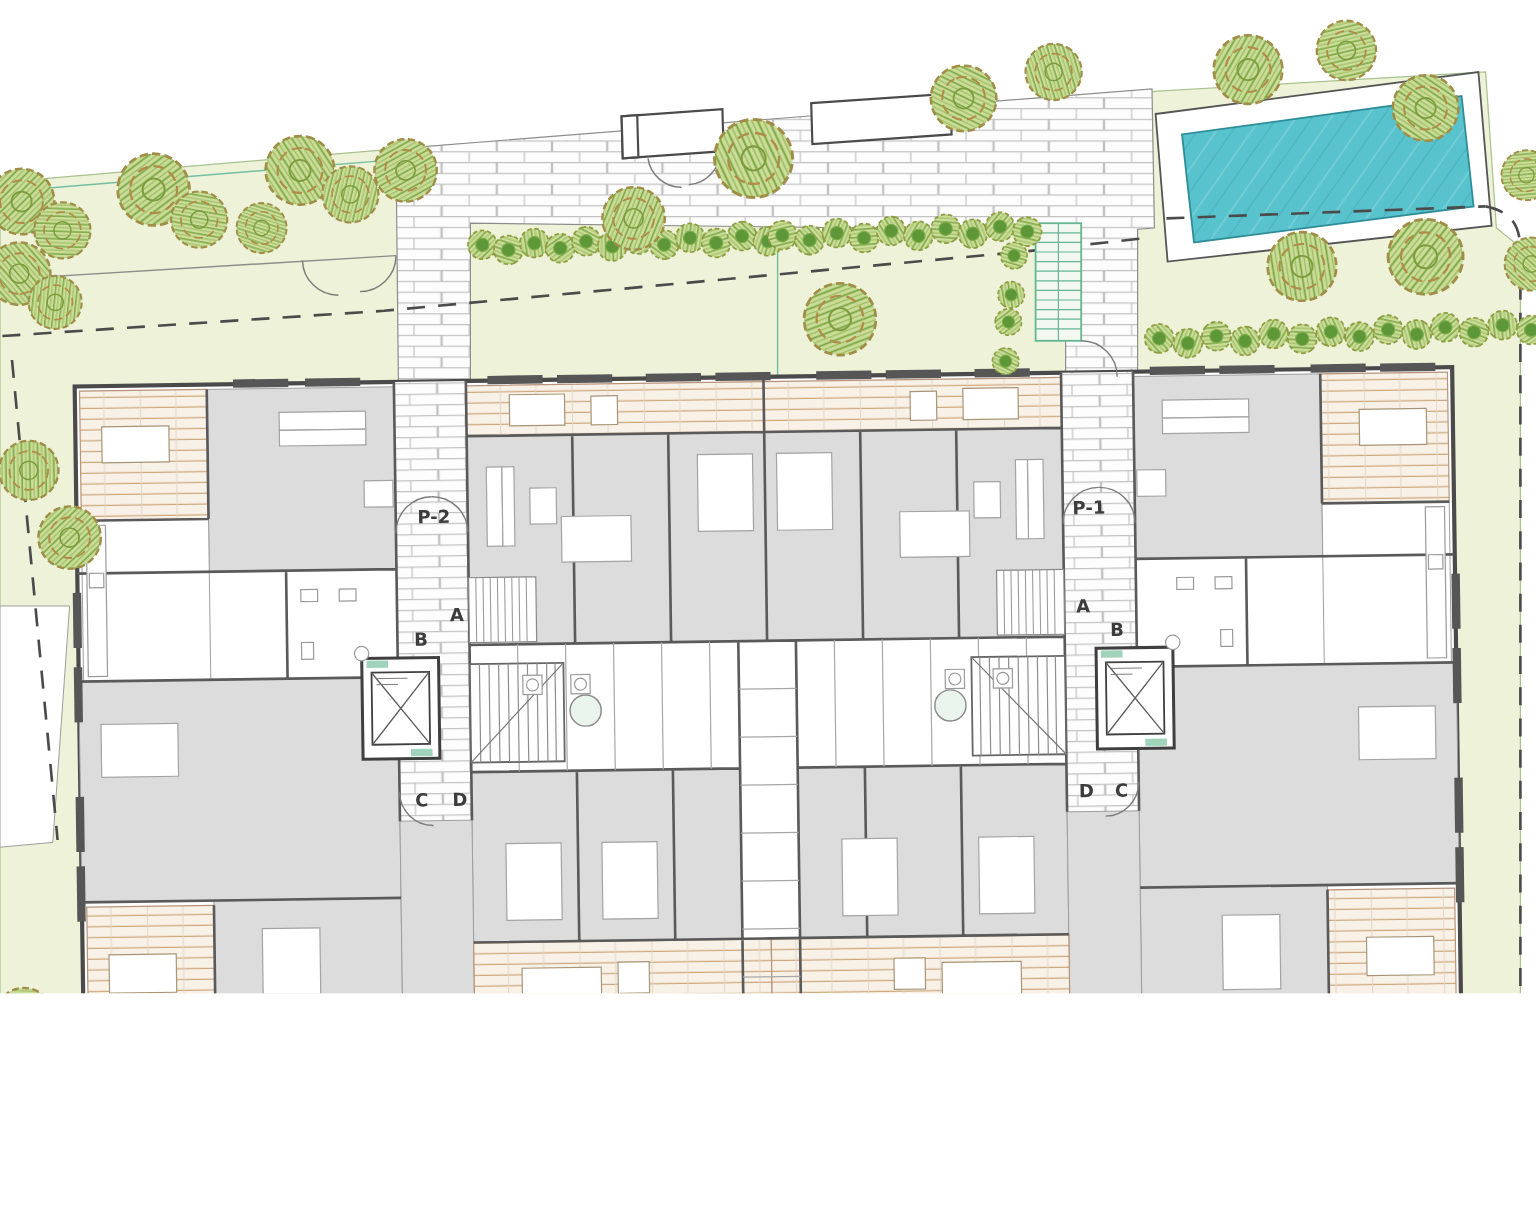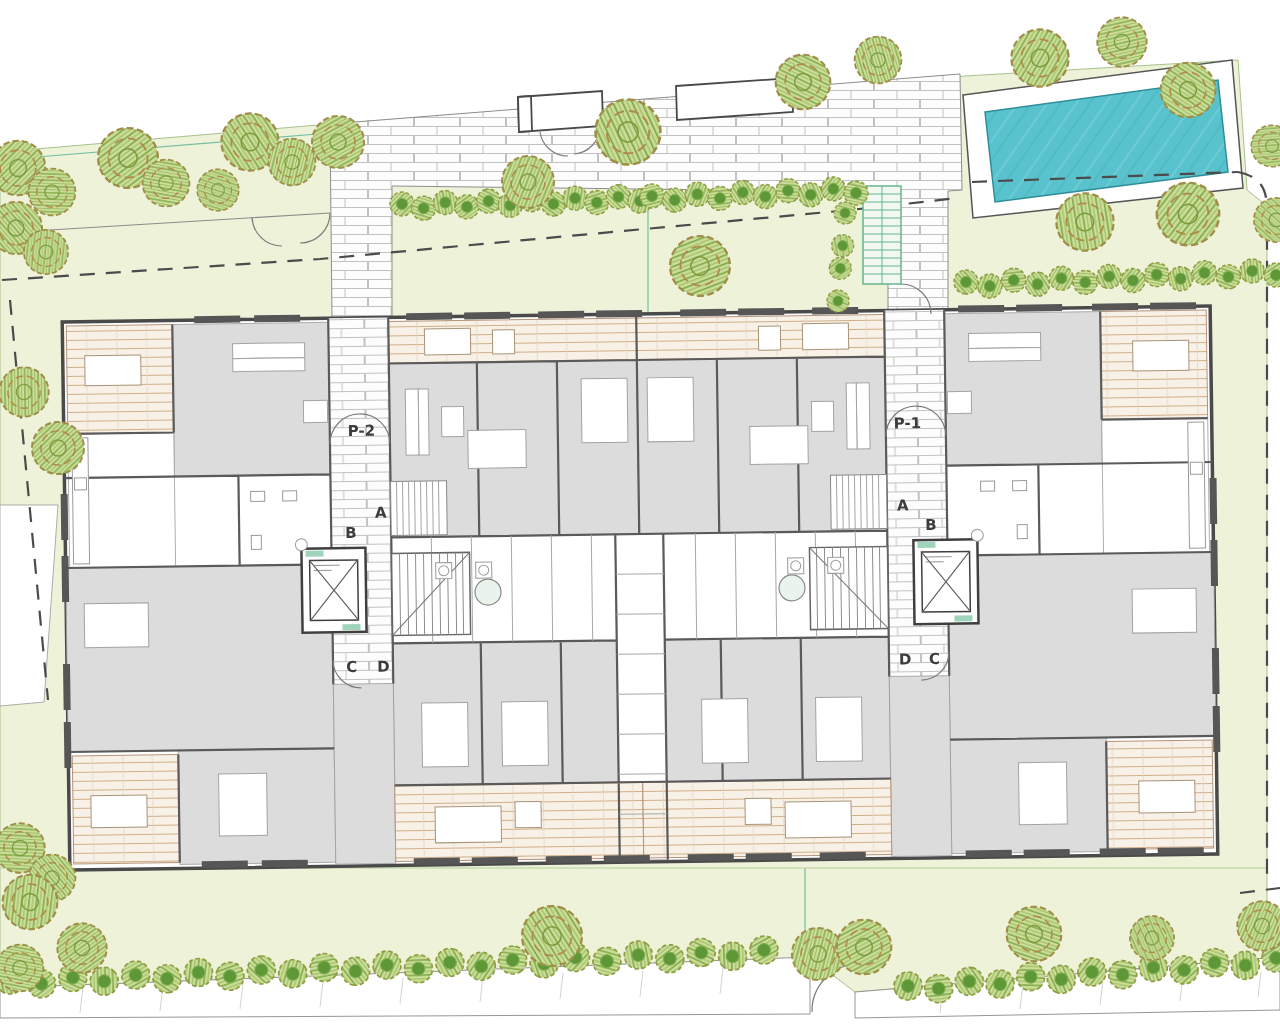--- a/index.html
+++ b/index.html
@@ -1,16 +1,16 @@
 <!DOCTYPE html>
 <html><head>
 <meta charset="utf-8">
 <style>
   html,body{margin:0;padding:0;background:#ffffff;}
-  #stage{position:relative;width:1280px;height:1024px;background:#ffffff;overflow:hidden;
+  #stage{position:relative;width:1280px;height:828px;background:#ffffff;overflow:hidden;
          font-family:"DejaVu Sans", sans-serif;}
   svg{display:block}
   .lawn-stroke{stroke:#a9c18d;stroke-width:1;}
   .wall{stroke:#5a5a5a;stroke-width:2.2;fill:none;}
   .wall-thin{stroke:#a7a7a7;stroke-width:1;fill:none;}
   .room{fill:#dcdcdc;stroke:#9c9c9c;stroke-width:0.8;}
   .white-zone{fill:#ffffff;stroke:#9c9c9c;stroke-width:0.8;}
   .deck{stroke:#b6937a;stroke-width:1;}
   .sill{fill:#565656;}
   .furn{fill:#ffffff;stroke:#a3a3a3;stroke-width:1;}

